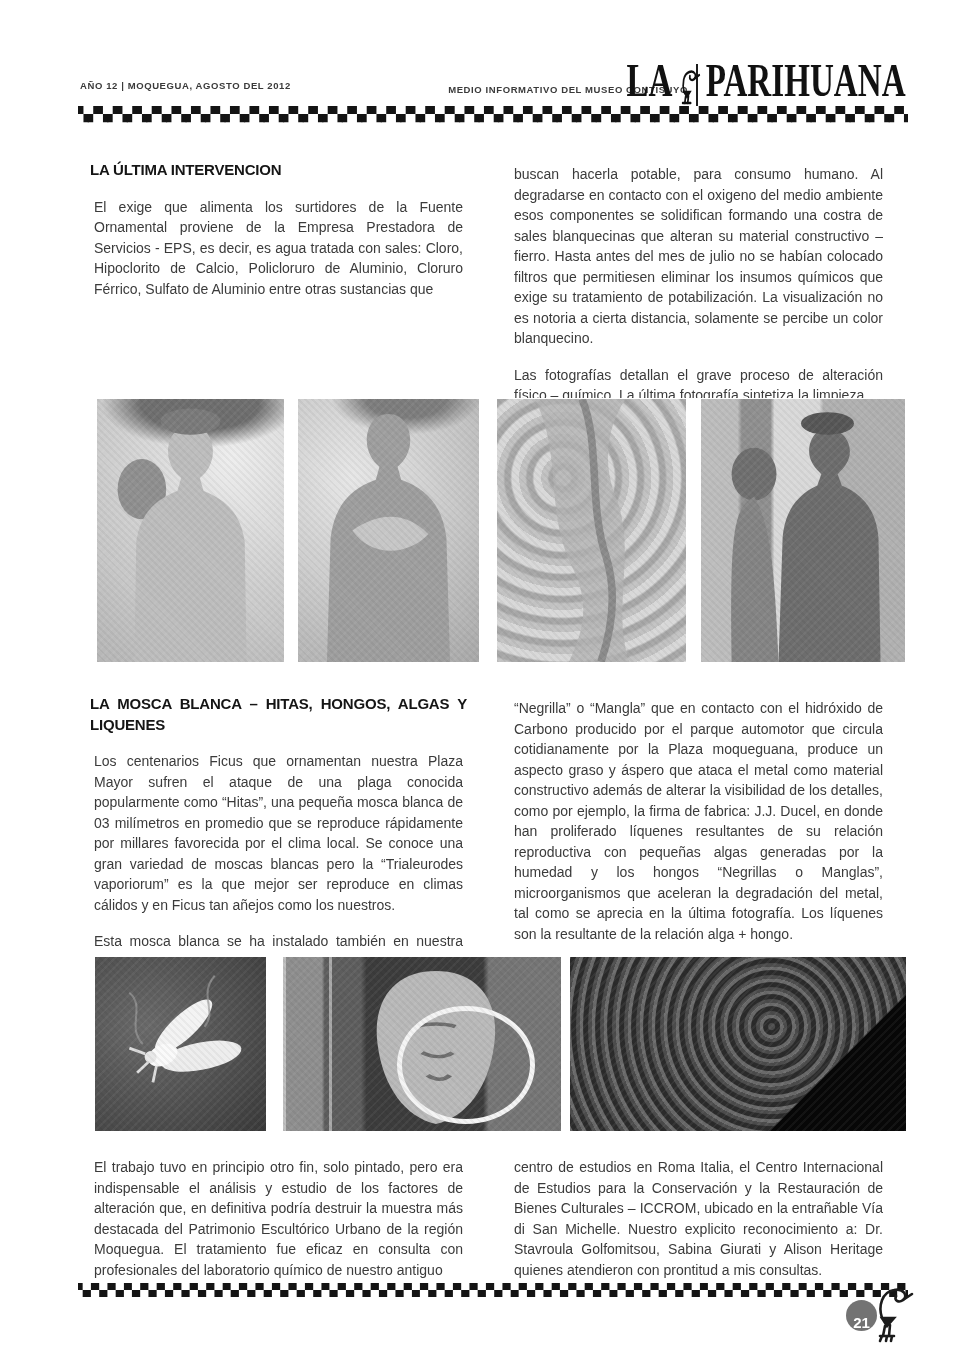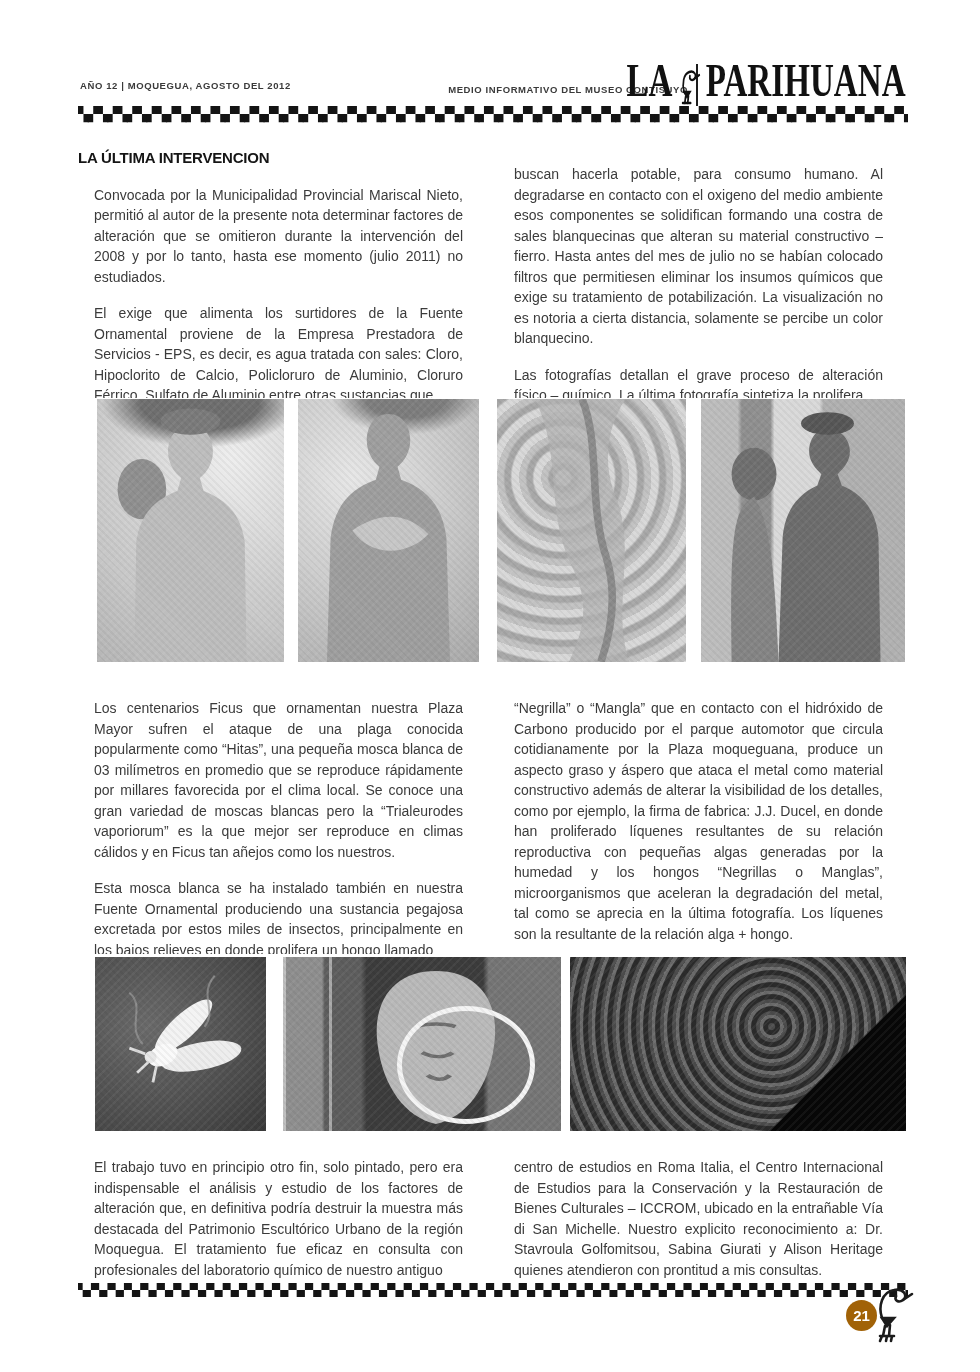--- a/index.html
+++ b/index.html
@@ -17,21 +17,21 @@
   
   .andean{position:absolute;left:78px;width:830px;height:17px;overflow:hidden;
           font-family:"DejaVu Sans", sans-serif;font-size:14px;line-height:16px;
           letter-spacing:-1px;color:#141414;white-space:nowrap;user-select:none;}
   .andean.top{top:106px;}
   .andean.bottom{top:1283px;height:15px;font-size:12px;line-height:14px;}
   
   .col{position:absolute;width:401px;text-align:justify;font-size:14px;line-height:20.5px;
        color:#3b3b3b;overflow:hidden;}
   .col p{margin:16px;}
-  .col h3{margin:0;font-size:15px;line-height:20.5px;font-weight:700;color:#151515;letter-spacing:-.2px;}
+  .col h3{margin:12px;font-size:15px;line-height:20.5px;font-weight:700;color:#151515;letter-spacing:-.2px;}
   .c-left{left:78px;}
   .c-right{left:498px;}
   .sec1{top:148px;height:250px;}
   .sec2{top:682px;height:272px;}
   .sec3{top:1141px;height:138px;}
   
   .photo{position:absolute;overflow:hidden;background:#c9c9c9;}
   .photo:after{content:"";position:absolute;inset:0;
      background:
        repeating-linear-gradient(45deg, rgba(0,0,0,.045) 0 2px, transparent 2px 5px),
@@ -57,22 +57,22 @@
   .ph7{left:570px;top:957px;width:336px;height:174px;
        background:linear-gradient(135deg, rgba(0,0,0,0) 0 73%, #070707 73.5% 100%),
                   repeating-radial-gradient(circle at 60% 40%, #4c4c4c 0 3px, #2b2b2b 4px 8px, #6a6a6a 9px 12px),
                   linear-gradient(100deg,#8a8a8a 0 8%, #3a3a3a 30% 100%);}
   .ring{position:absolute;left:41%;top:28%;width:46%;height:62%;border:5px solid #f4f4f4;
         border-radius:50%;}
   .scaffold{position:absolute;inset:0;
         background:repeating-linear-gradient(90deg, rgba(230,230,230,.55) 0 3px, transparent 3px 46px);}
   
   .badge{position:absolute;left:846px;top:1300px;width:31px;height:31px;border-radius:50%;
-         background:#a16207;color:#ffffff;font-size:15px;font-weight:700;
-         display:flex;align-items:center;justify-content:center;}
+         background:#737373;color:#ffffff;font-size:15px;font-weight:700;
+         display:flex;align-items:flex-end;justify-content:center;}
   .footer-bird{position:absolute;left:870px;top:1284px;}
 </style>
 </head>
 <body>
 
 <div class="page">
 
   <div class="hdr-small hdr-left">AÑO 12 | MOQUEGUA, AGOSTO DEL 2012</div>
   <div class="hdr-small hdr-center">MEDIO INFORMATIVO DEL MUSEO CONTISUYO</div>
   <div class="hdr-divider"></div>
@@ -88,26 +88,25 @@
         <path d="M8 37 L19 37"></path>
       </g>
     </svg>
     <span>PARIHUANA</span>
   </div>
 
   <div class="andean top">▚▞▚▞▚▞▚▞▚▞▚▞▚▞▚▞▚▞▚▞▚▞▚▞▚▞▚▞▚▞▚▞▚▞▚▞▚▞▚▞▚▞▚▞▚▞▚▞▚▞▚▞▚▞▚▞▚▞▚▞▚▞▚▞▚▞▚▞▚▞▚▞▚▞▚▞▚▞▚▞▚▞▚▞▚▞▚▞▚▞▚▞▚▞▚▞▚▞▚▞▚▞▚▞▚▞▚▞▚▞▚▞▚▞▚▞▚▞▚▞▚▞▚▞▚▞▚▞▚▞▚▞▚▞▚▞▚▞▚▞▚▞▚▞▚▞▚▞▚▞▚▞▚▞▚▞▚▞▚▞▚▞▚▞▚▞▚▞▚▞▚▞▚▞▚▞▚▞▚▞▚▞▚▞▚▞▚▞▚▞▚▞▚▞▚▞▚▞▚▞▚▞▚▞▚▞▚▞▚▞▚▞▚▞▚▞▚▞▚▞▚▞▚▞▚▞▚▞▚▞▚▞▚▞▚▞▚▞▚▞▚▞▚▞▚▞▚▞▚▞▚▞▚▞▚▞▚▞▚▞</div>
 
   <div class="col c-left sec1">
     <h3>LA ÚLTIMA INTERVENCION</h3>
-    <p>Convocada por la Municipalidad Provincial Mariscal Nieto, permitió al autor de la presente nota determinar factores de alteración que se omitieron durante la intervención del 2008 y por lo tanto, hasta ese momento (julio 2011) no estudiados.</p>
     <p>El exige que alimenta los surtidores de la Fuente Ornamental proviene de la Empresa Prestadora de Servicios - EPS, es decir, es agua tratada con sales: Cloro, Hipoclorito de Calcio, Policloruro de Aluminio, Cloruro Férrico, Sulfato de Aluminio entre otras sustancias que</p>
   </div>
   <div class="col c-right sec1">
     <p>buscan hacerla potable, para consumo humano. Al degradarse en contacto con el oxigeno del medio ambiente esos componentes se solidifican formando una costra de sales blanquecinas que alteran su material constructivo –fierro. Hasta antes del mes de julio no se habían colocado filtros que permitiesen eliminar los insumos químicos que exige su tratamiento de potabilización. La visualización no es notoria a cierta distancia, solamente se percibe un color blanquecino.</p>
-    <p>Las fotografías detallan el grave proceso de alteración físico – químico. La última fotografía sintetiza la prolifera.</p>
+    <p>Las fotografías detallan el grave proceso de alteración físico – químico. La última fotografía sintetiza la limpieza.</p>
   </div>
 
   <div class="photo ph1">
     <svg width="187" height="263" viewBox="0 0 100 140" preserveAspectRatio="none">
       <ellipse cx="24" cy="48" rx="13" ry="16" fill="#8f8f8f"></ellipse>
       <path d="M50 14 C58 14 62 21 62 28 C62 34 59 39 55 42 L57 49 C70 54 77 62 79 76 L80 140 L20 140 L21 76 C23 62 30 54 43 49 L45 42 C41 39 38 34 38 28 C38 21 42 14 50 14 Z" fill="#bdbdbd"></path>
       <ellipse cx="50" cy="12" rx="16" ry="7" fill="#7a7a7a"></ellipse>
     </svg>
   </div>
   <div class="photo ph2">
@@ -125,20 +124,21 @@
   <div class="photo ph4">
     <svg width="204" height="263" viewBox="0 0 100 140" preserveAspectRatio="none">
       <ellipse cx="26" cy="40" rx="11" ry="14" fill="#6f6f6f"></ellipse>
       <path d="M26 52 C16 58 14 70 15 140 L38 140 C36 90 34 66 26 52 Z" fill="#848484"></path>
       <path d="M62 16 C69 16 73 22 73 28 C73 33 70 37 67 40 L69 46 C80 51 86 60 87 74 L88 140 L38 140 L40 74 C41 60 47 51 57 46 L59 40 C56 37 53 33 53 28 C53 22 56 16 62 16 Z" fill="#6d6d6d"></path>
       <ellipse cx="62" cy="13" rx="13" ry="6" fill="#565656"></ellipse>
     </svg>
   </div>
 
   <div class="col c-left sec2">
+    <h3>LA MOSCA BLANCA – HITAS, HONGOS, ALGAS Y LIQUENES</h3>
     <p>Los centenarios Ficus que ornamentan nuestra Plaza Mayor sufren el ataque de una plaga conocida popularmente como “Hitas”, una pequeña mosca blanca de 03 milímetros en promedio que se reproduce rápidamente por millares favorecida por el clima local. Se conoce una gran variedad de moscas blancas pero la “Trialeurodes vaporiorum” es la que mejor ser reproduce en climas cálidos y en Ficus tan añejos como los nuestros.</p>
     <p>Esta mosca blanca se ha instalado también en nuestra Fuente Ornamental produciendo una sustancia pegajosa excretada por estos miles de insectos, principalmente en los bajos relieves en donde prolifera un hongo llamado</p>
   </div>
   <div class="col c-right sec2">
     <p>“Negrilla” o “Mangla” que en contacto con el hidróxido de Carbono producido por el parque automotor que circula cotidianamente por la Plaza moqueguana, produce un aspecto graso y áspero que ataca el metal como material constructivo además de alterar la visibilidad de los detalles, como por ejemplo, la firma de fabrica: J.J. Ducel, en donde han proliferado líquenes resultantes de su relación reproductiva con pequeñas algas generadas por la humedad y los hongos “Negrillas o Manglas”, microorganismos que aceleran la degradación del metal, tal como se aprecia en la última fotografía. Los líquenes son la resultante de la relación alga + hongo.</p>
   </div>
 
   <div class="photo ph5">
     <svg width="171" height="174" viewBox="0 0 100 100">
       <g transform="rotate(-25 50 55)">

